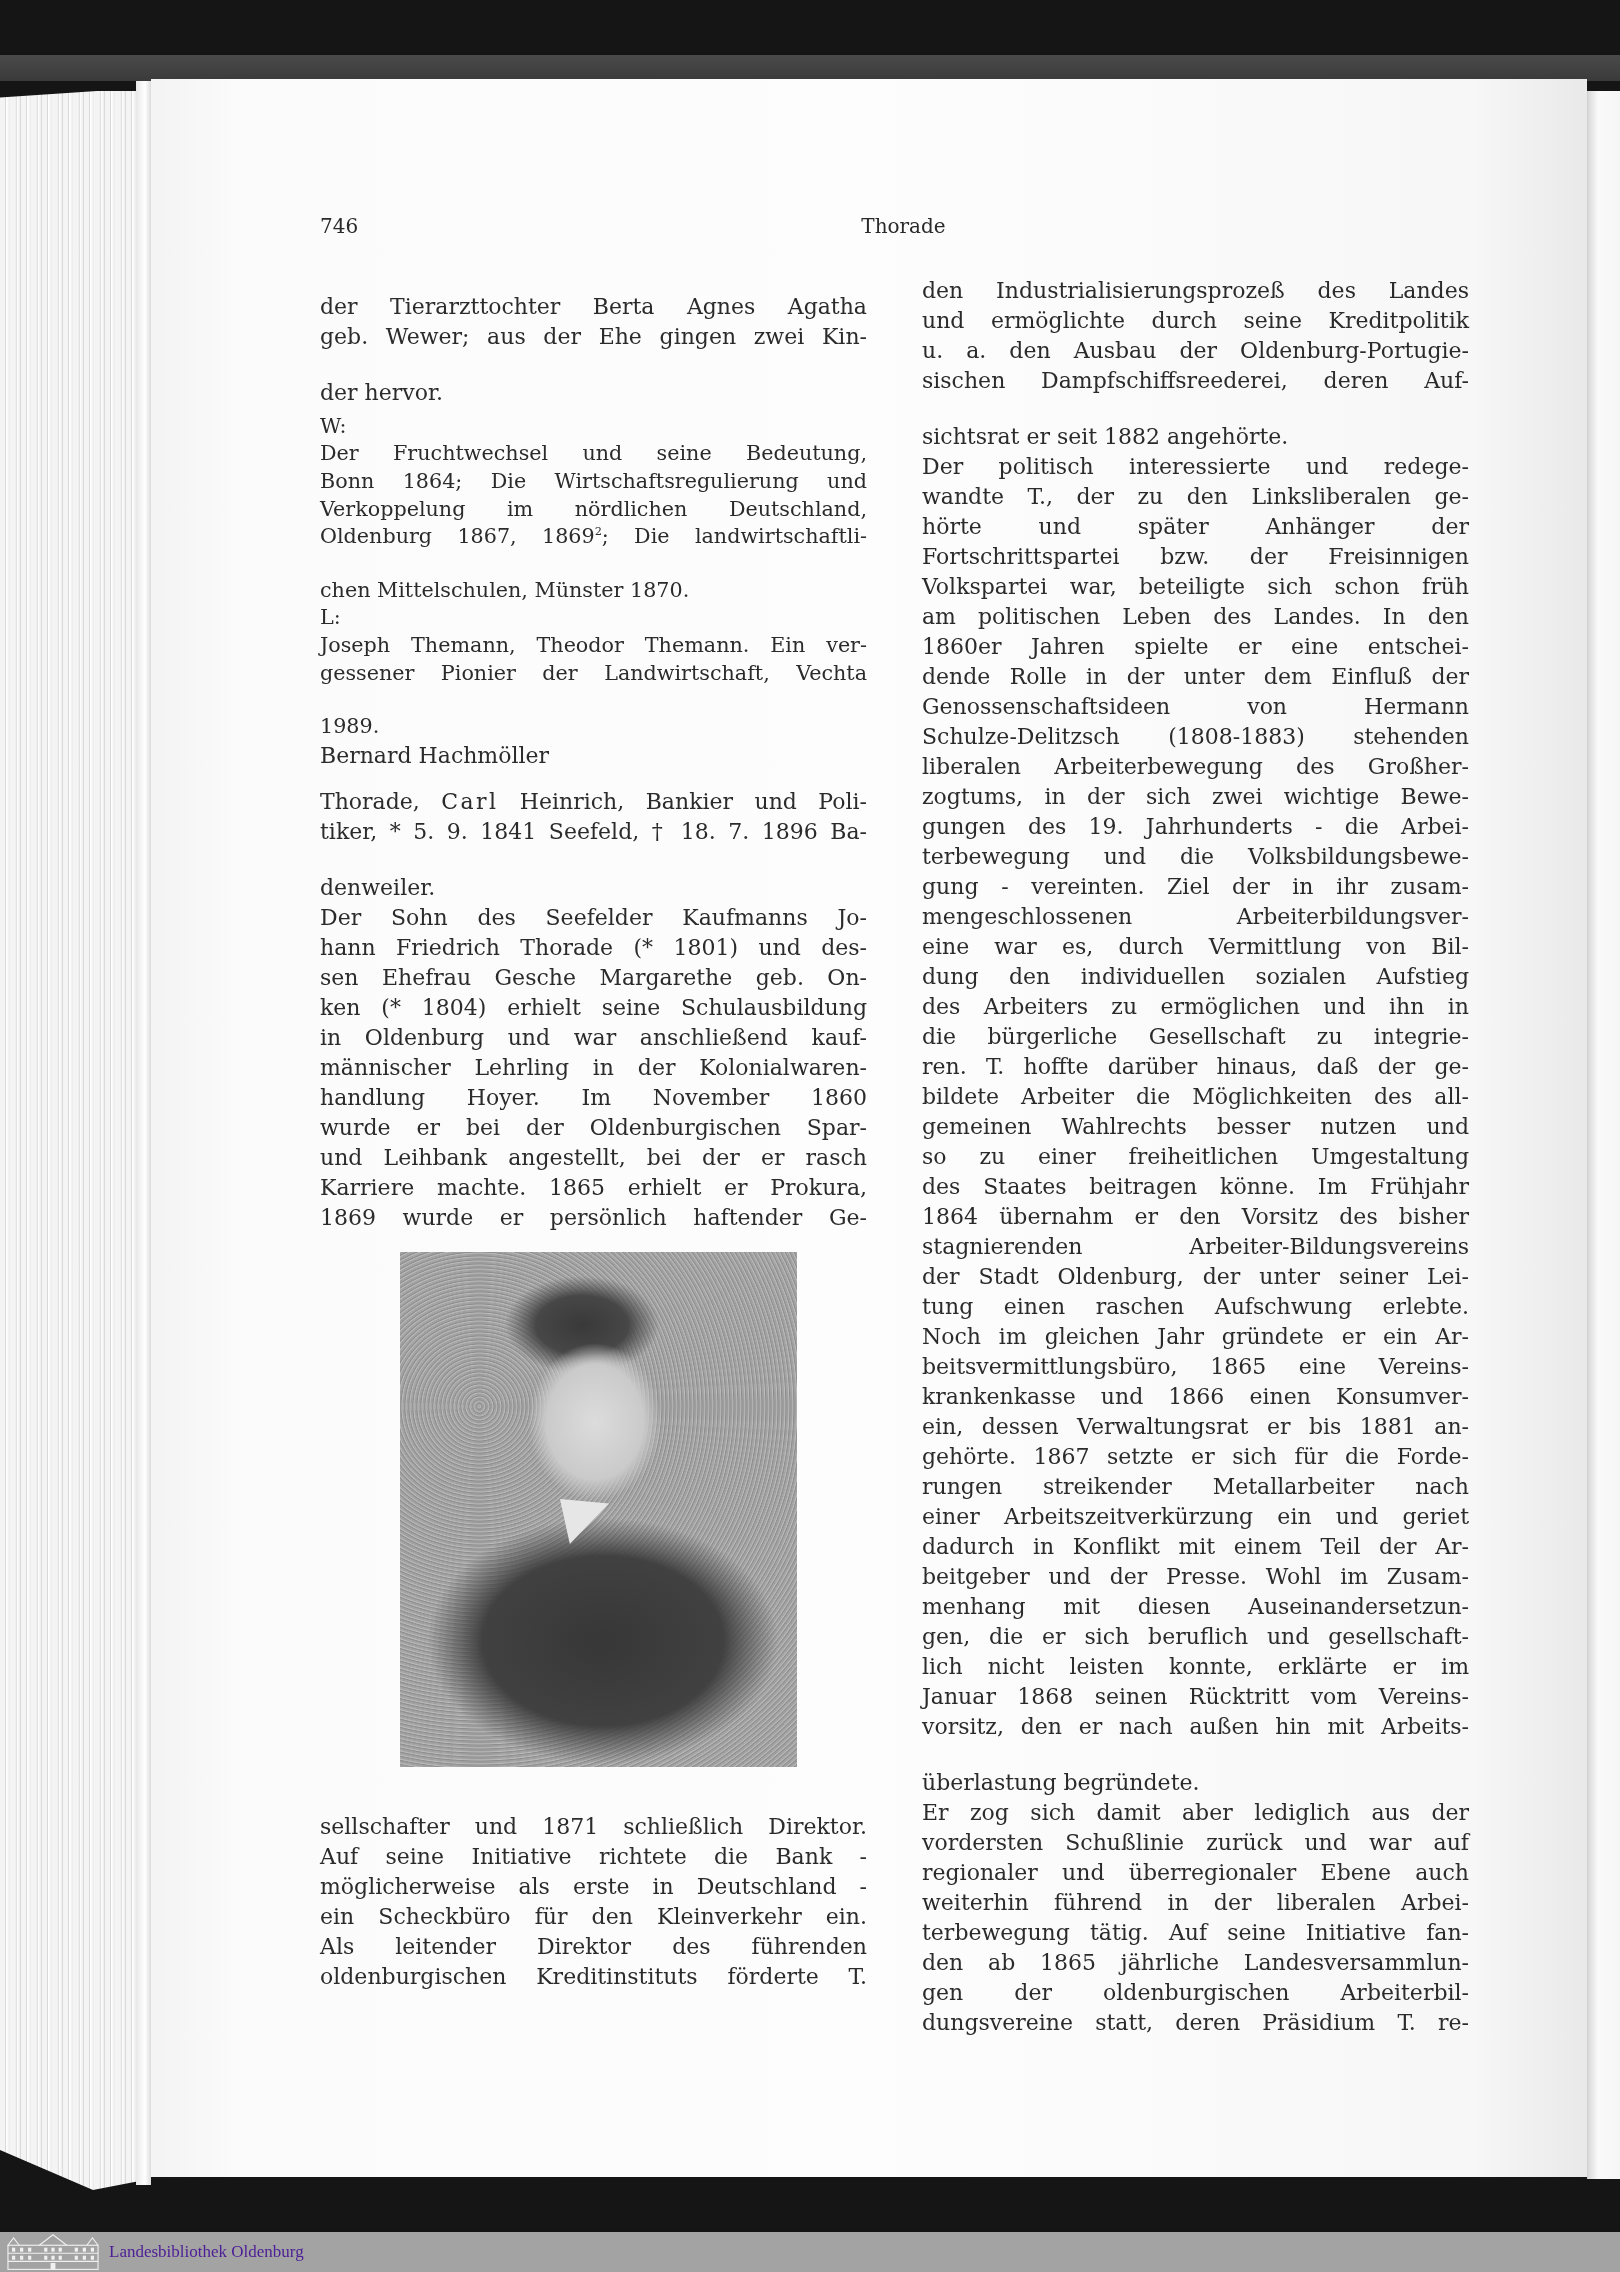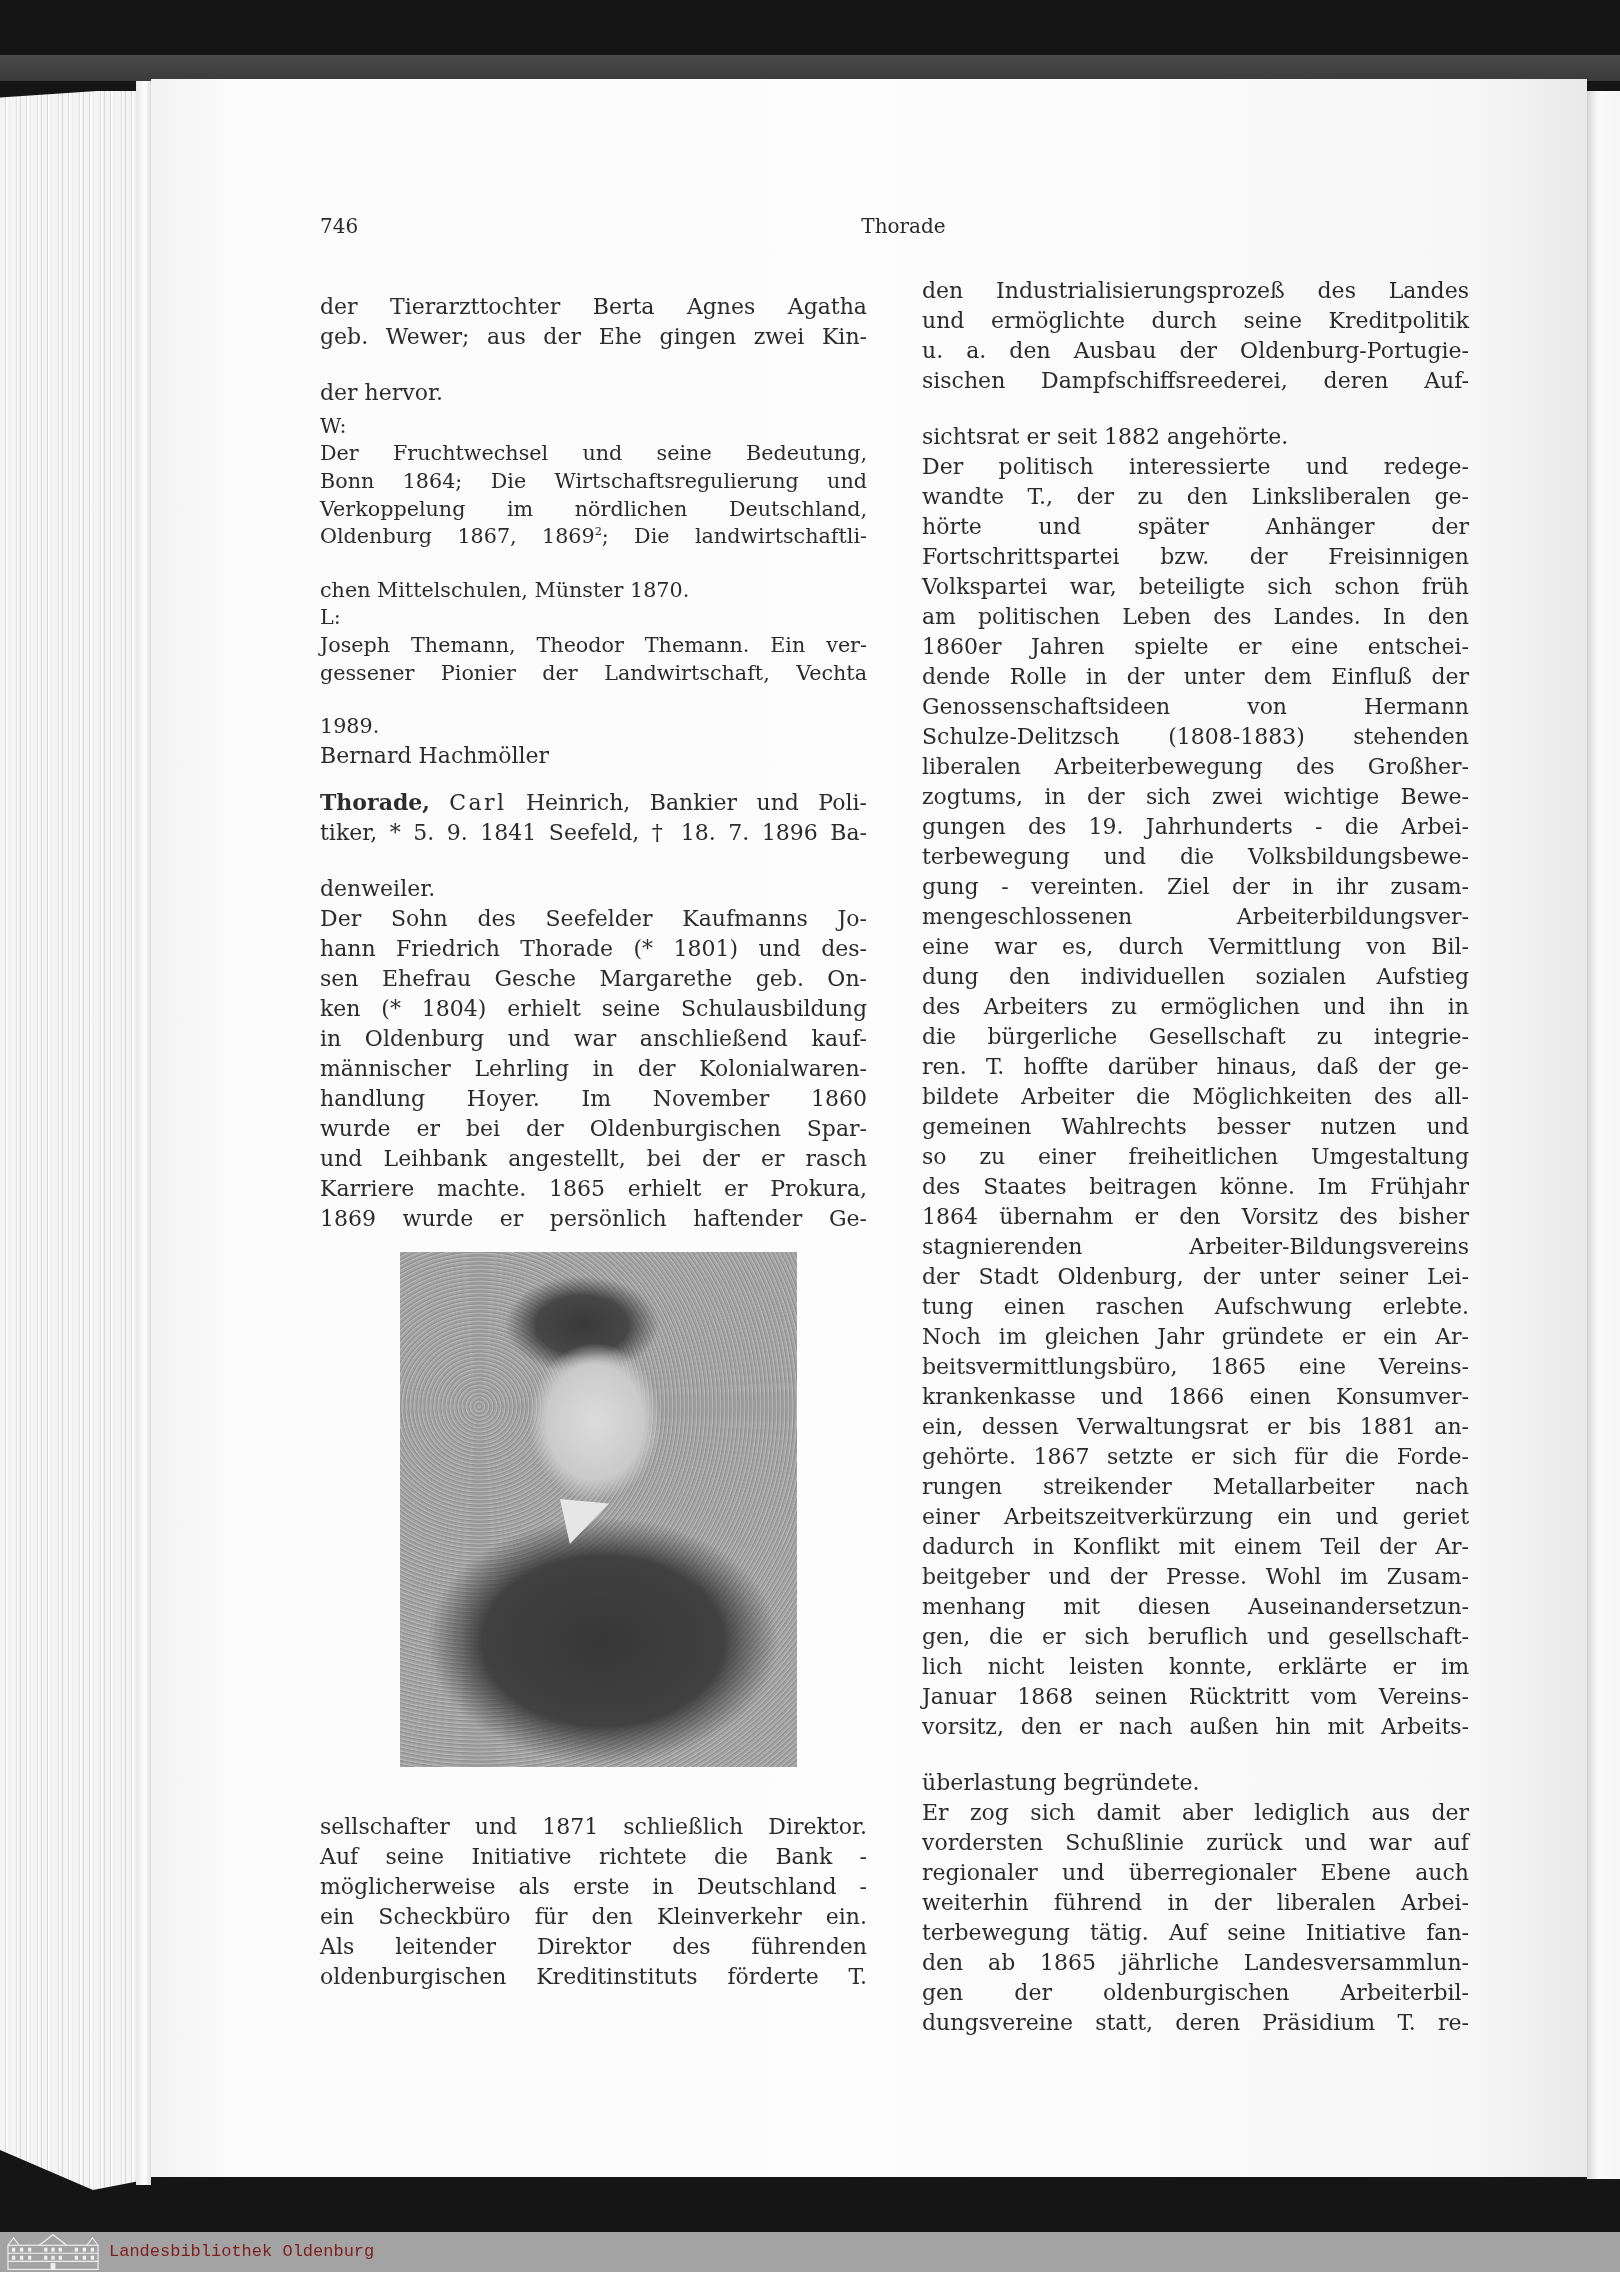--- a/index.html
+++ b/index.html
@@ -50,21 +50,21 @@
     }
     .col-left-top { left: 320px; top: 292px; }
     .col-left-mid { left: 320px; top: 787px; }
     .col-left-bot { left: 320px; top: 1812px; }
     .col-right { left: 922px; top: 276px; }
     .col .line { display: block; text-align: justify; text-align-last: justify; white-space: nowrap; }
     .col .line.last { text-align-last: left; margin-top: 26px; }
     .small { font-size: 20.7px; line-height: 27.6px; }
     .label { display: block; }
     .signature { display: block; }
-    .headword { font-weight: bold; }
+    .headword { font-weight: normal; }
     .spaced { letter-spacing: 2.4px; }
     sup { font-size: 11.3px; line-height: 0; vertical-align: 8px; }
 
     .portrait {
       position: absolute; left: 400px; top: 1252px; width: 397px; height: 515px;
       background:
         radial-gradient(ellipse 89px 105px at 195px 170px, #d8d8d8 0%, #c6c6c6 55%, rgba(0,0,0,0) 75%),
         radial-gradient(ellipse 77px 49px at 182px 73px, #3c3c3c 0%, #4a4a4a 60%, rgba(0,0,0,0) 100%),
         radial-gradient(ellipse 219px 154px at 203px 389px, #3a3a3a 0%, #444 55%, rgba(0,0,0,0) 80%),
         repeating-radial-gradient(circle at 20% 30%, #9a9a9a 0px, #b8b8b8 1.6px, #8c8c8c 2.4px, #a7a7a7 4px);
@@ -77,21 +77,21 @@
 
     .footer {
       position: absolute; left: 0; top: 2232px; width: 1621px; height: 41px;
       background: #a3a3a3;
     }
     .footer-logo {
       position: absolute; left: 4.9px; top: 1.6px; width: 96px; height: 37px;
     }
     .footer-text {
       position: absolute; left: 109px; top: 9.7px;
-      font-family: Liberation Mono, monospace; font-size: 17px; color: #7f1d1d;
+      font-family: Liberation Serif, serif; font-size: 17px; color: #4c1d95;
     }
   </style>
 </head>
 <body>
 
 <div class="scan-bg"></div>
 <div class="top-shadow"></div>
 <div class="page-stack"></div>
 <div class="page-stack-edge"></div>
 <div class="page"></div>

